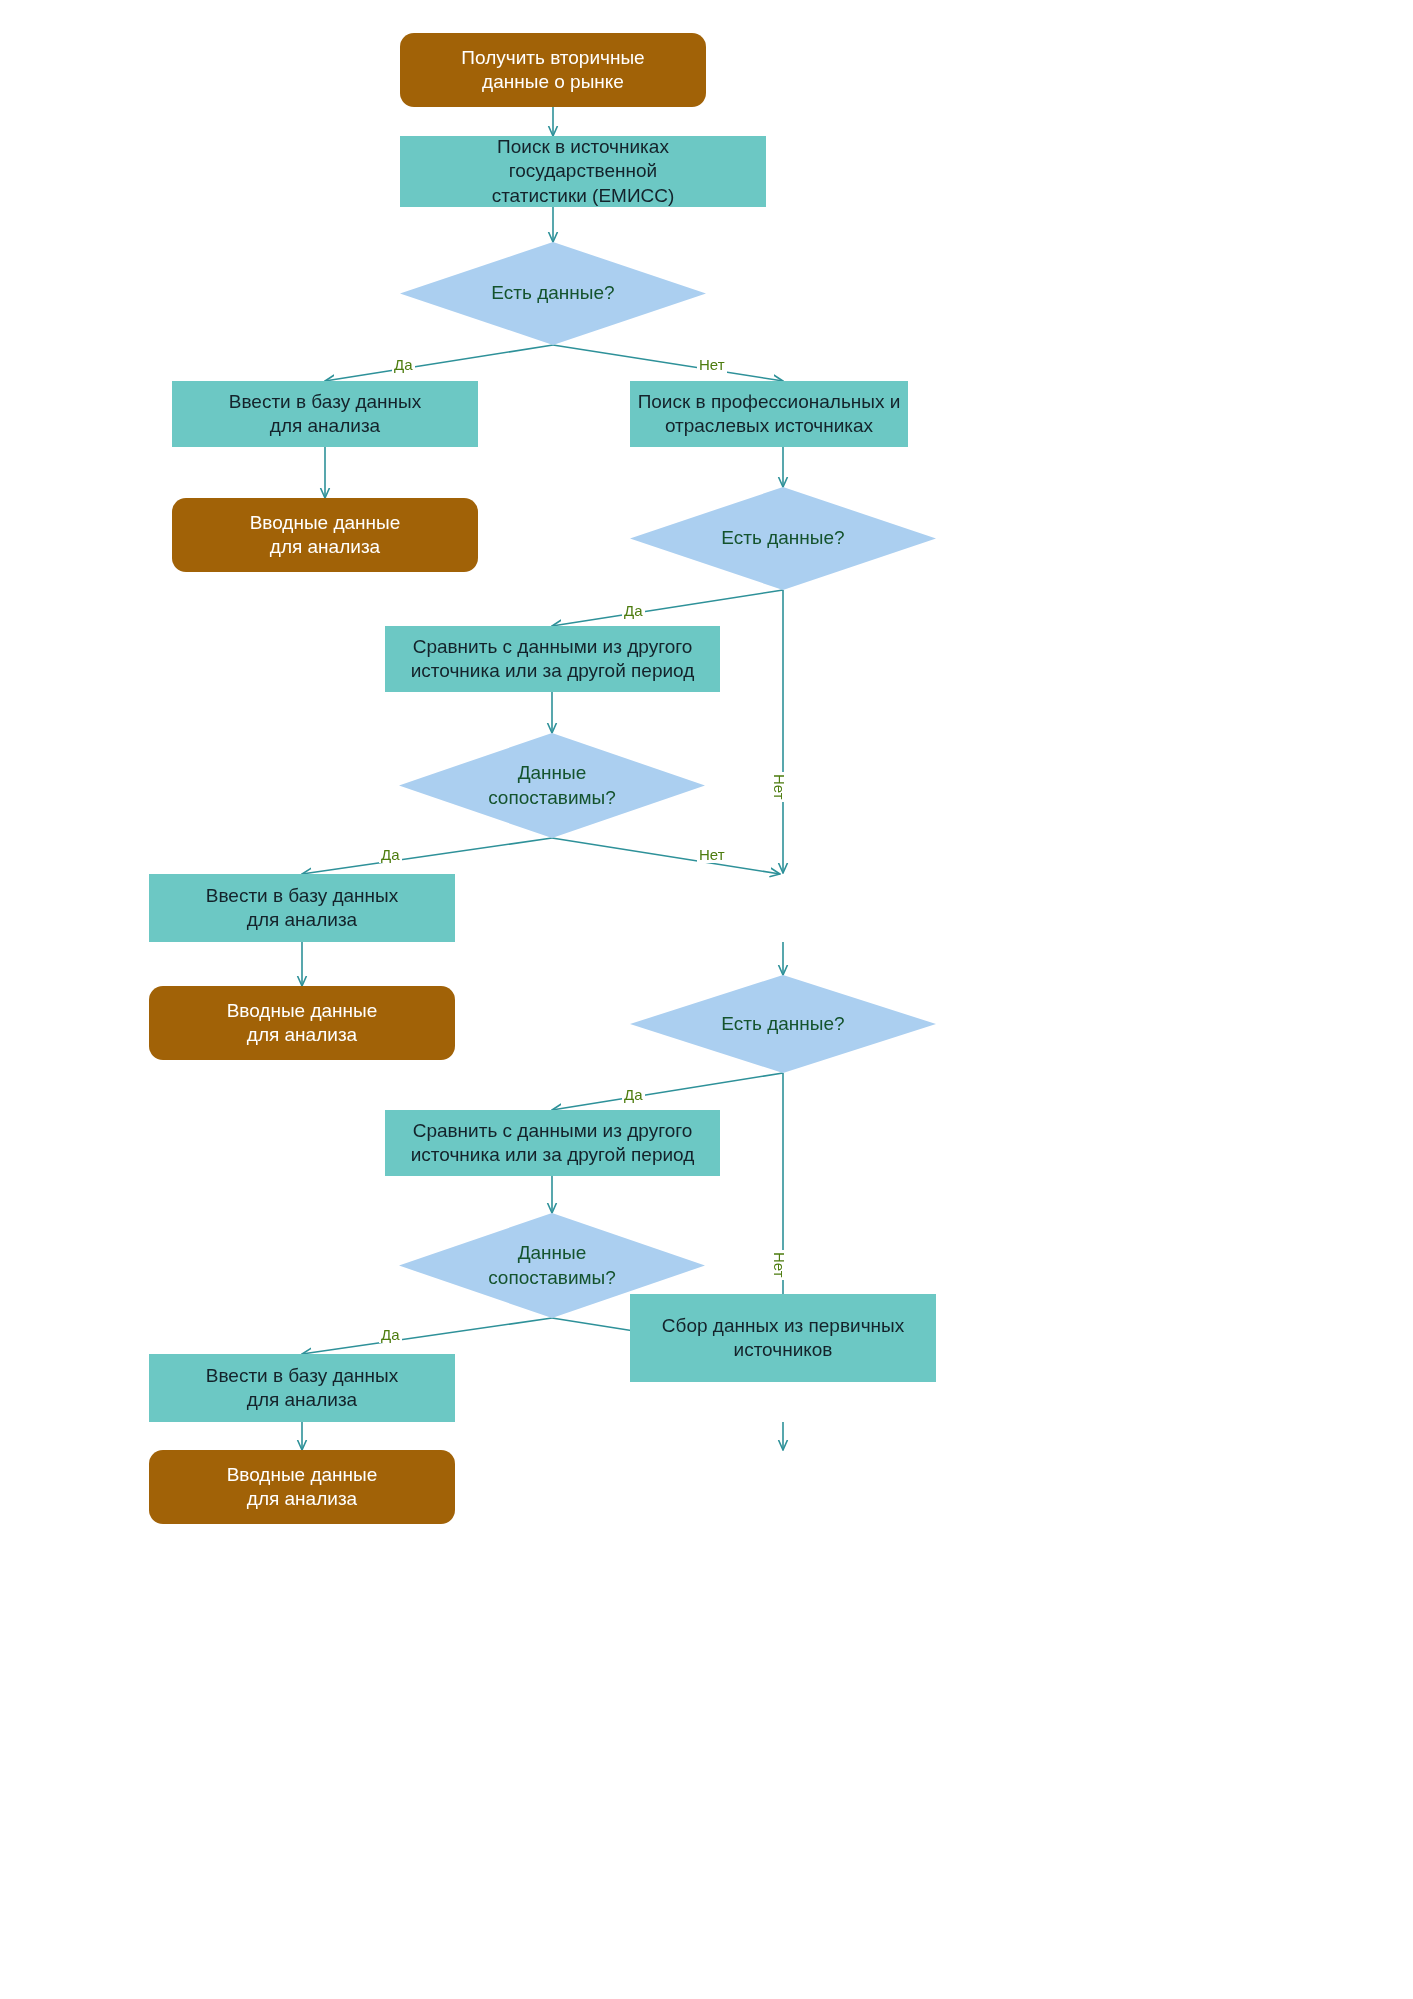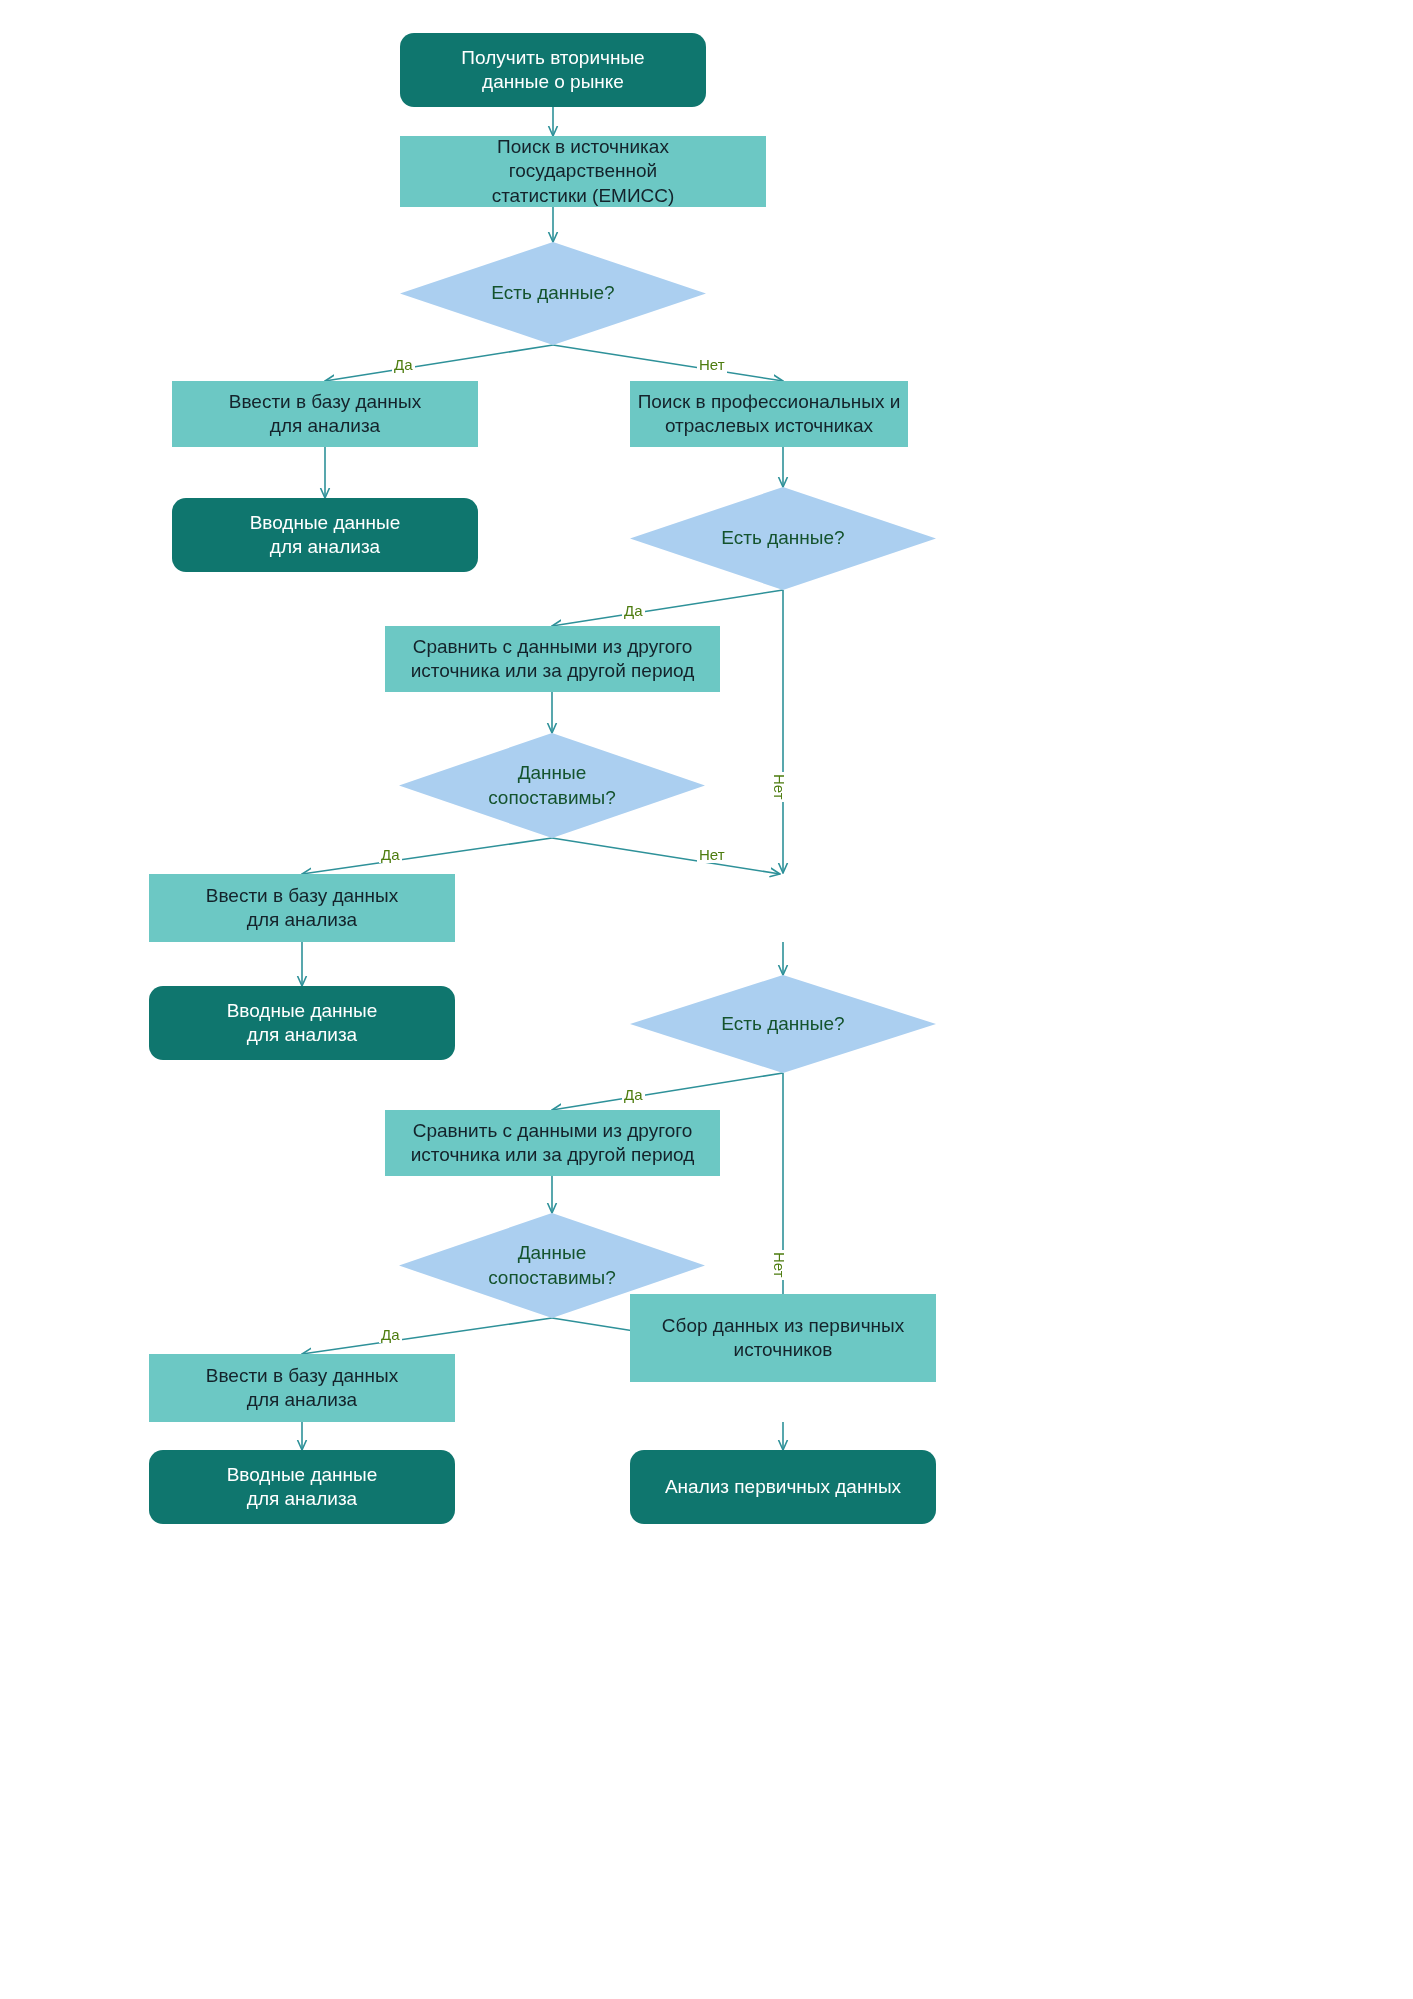--- a/index.html
+++ b/index.html
@@ -26,21 +26,21 @@
     display: flex;
     align-items: center;
     justify-content: center;
     text-align: center;
     line-height: 1.28;
     white-space: pre-line;
     z-index: 3;
   }
 
   .node.terminator {
-    background: #0f766e;
+    background: #a16207;
     color: #ffffff;
     border-radius: 14px;
     font-size: 19px;
   }
 
   .node.process {
     background: #6cc8c4;
     color: #14232b;
     font-size: 19px;
   }
@@ -216,15 +216,14 @@
 
   <div class="node process" style="left:149px; top:1354px; width:306px; height:68px;">Ввести в базу данных
 для анализа</div>
 
   <div class="node terminator" style="left:149px; top:1450px; width:306px; height:74px;">Вводные данные
 для анализа</div>
 
   <div class="node process" style="left:630px; top:1294px; width:306px; height:88px;">Сбор данных из первичных
 источников</div>
 
-  <div class="node terminator" style="left:630px; top:1450px; width:306px; height:74px;">Анализ первичных данных</div>
 
 </div>
 
 </body></html>

